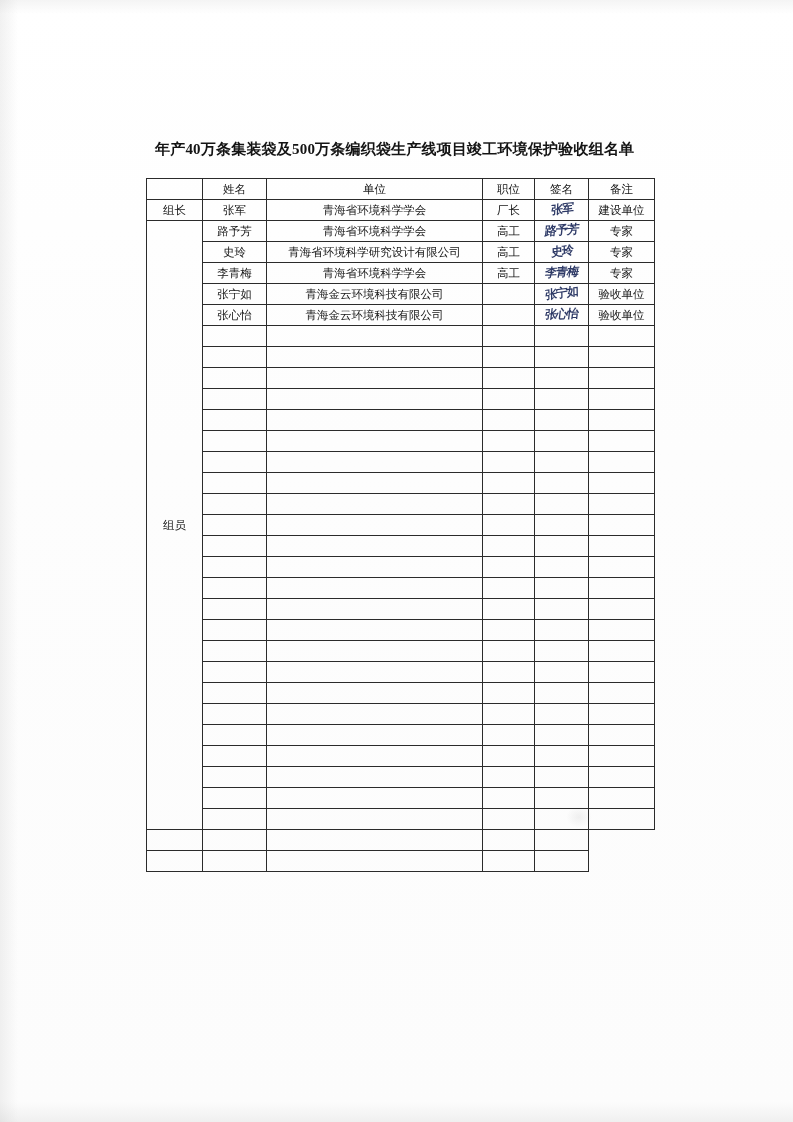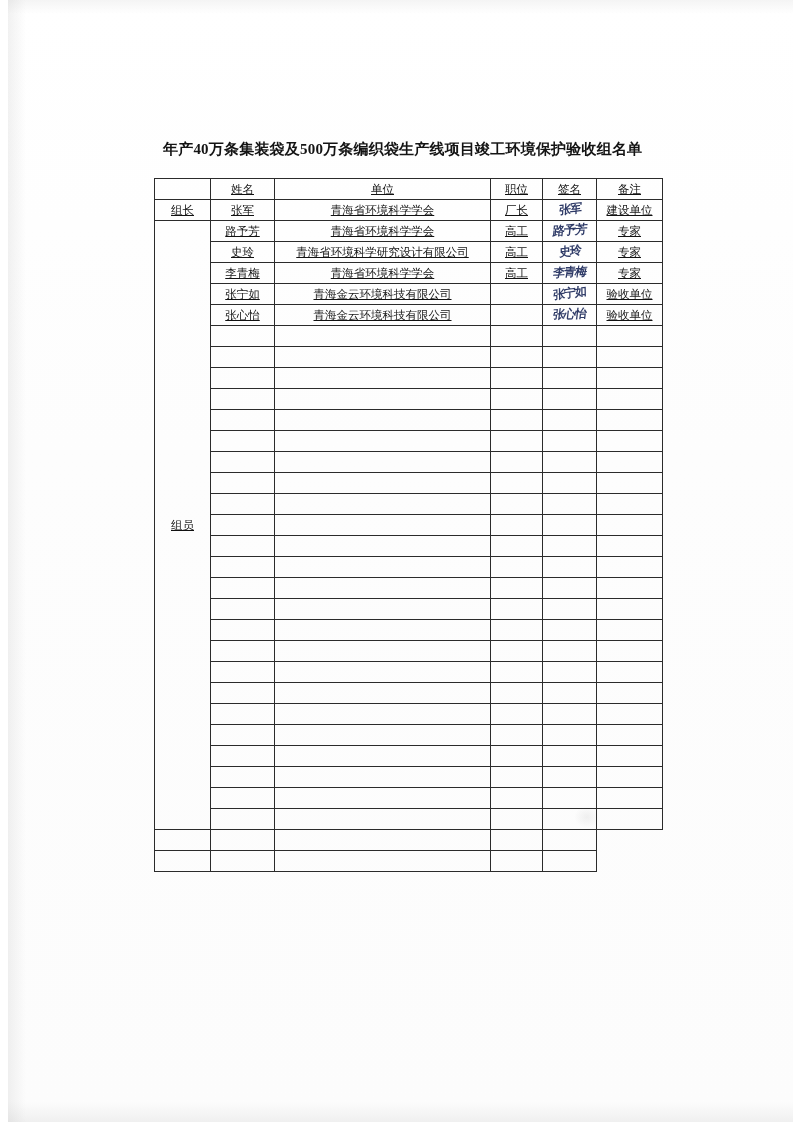--- a/index.html
+++ b/index.html
@@ -12,21 +12,20 @@
     height: 1122px;
     position: relative;
     font-family: "Liberation Serif", "DejaVu Serif", serif;
     color: #111;
     overflow: hidden;
   }
   .page {
     position: absolute;
     inset: 0;
     background: #fef9c3;
-    margin-left: 8px;
   }
   
   .scan-tint {
     position: absolute;
     inset: 0;
     background: linear-gradient(180deg, #ffffff 0%, #fdfdfd 40%, #fcfcfc 100%);
     pointer-events: none;
   }
   .doc-title {
     position: absolute;
@@ -37,21 +36,20 @@
     font-weight: bold;
     letter-spacing: 0.2px;
     color: #141414;
     white-space: nowrap;
   }
   .table-wrap {
     position: absolute;
     left: 146px;
     top: 178px;
     width: 508px;
-    text-decoration: underline;
   }
   table.roster {
     border-collapse: collapse;
     width: 508px;
     table-layout: fixed;
   }
   table.roster td, table.roster th {
     border: 1px solid #2b2b2b;
     height: 20px;
     padding: 0 2px;

